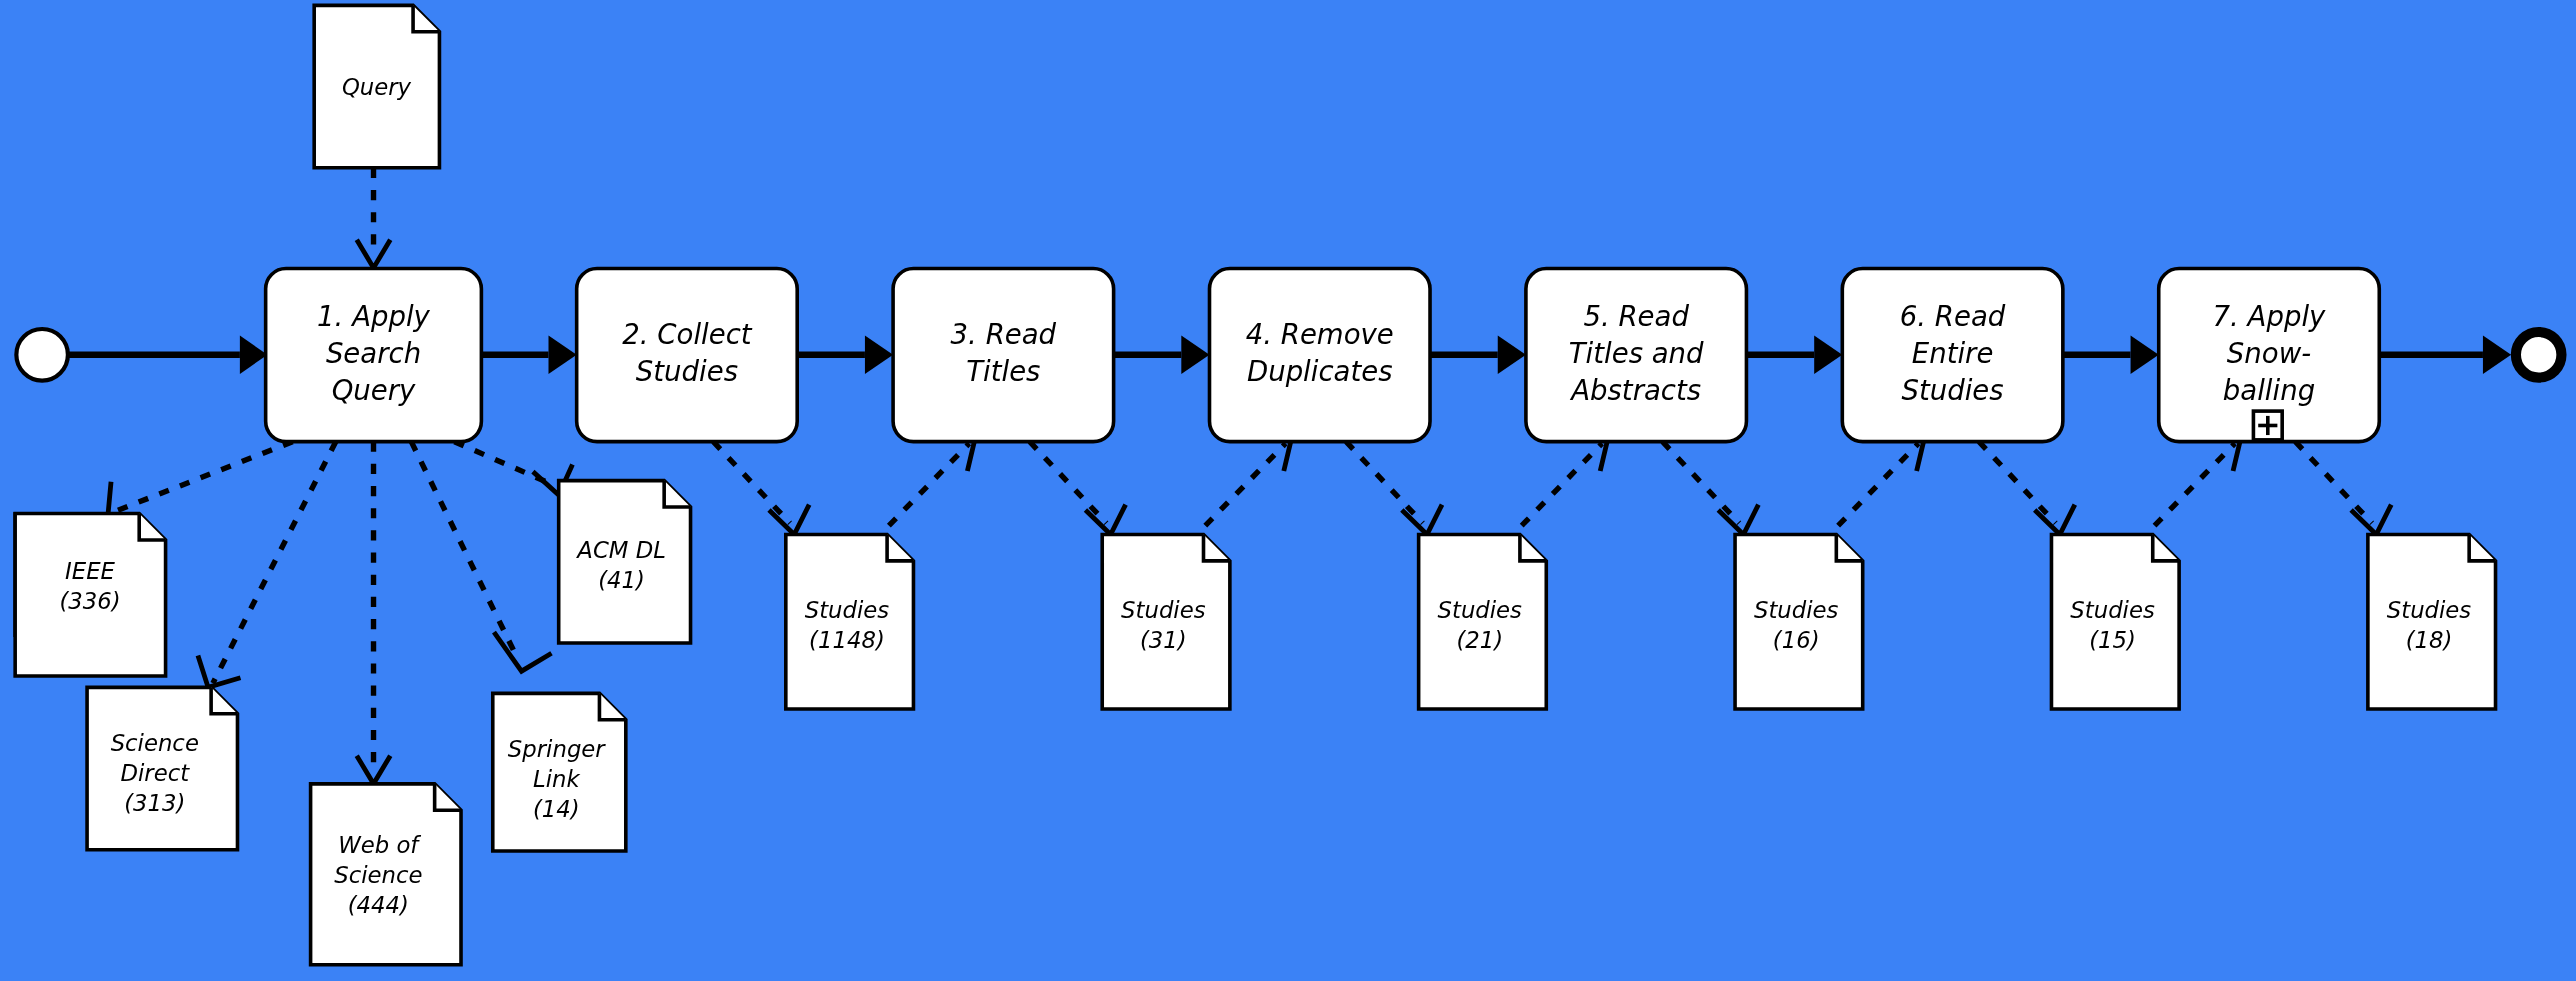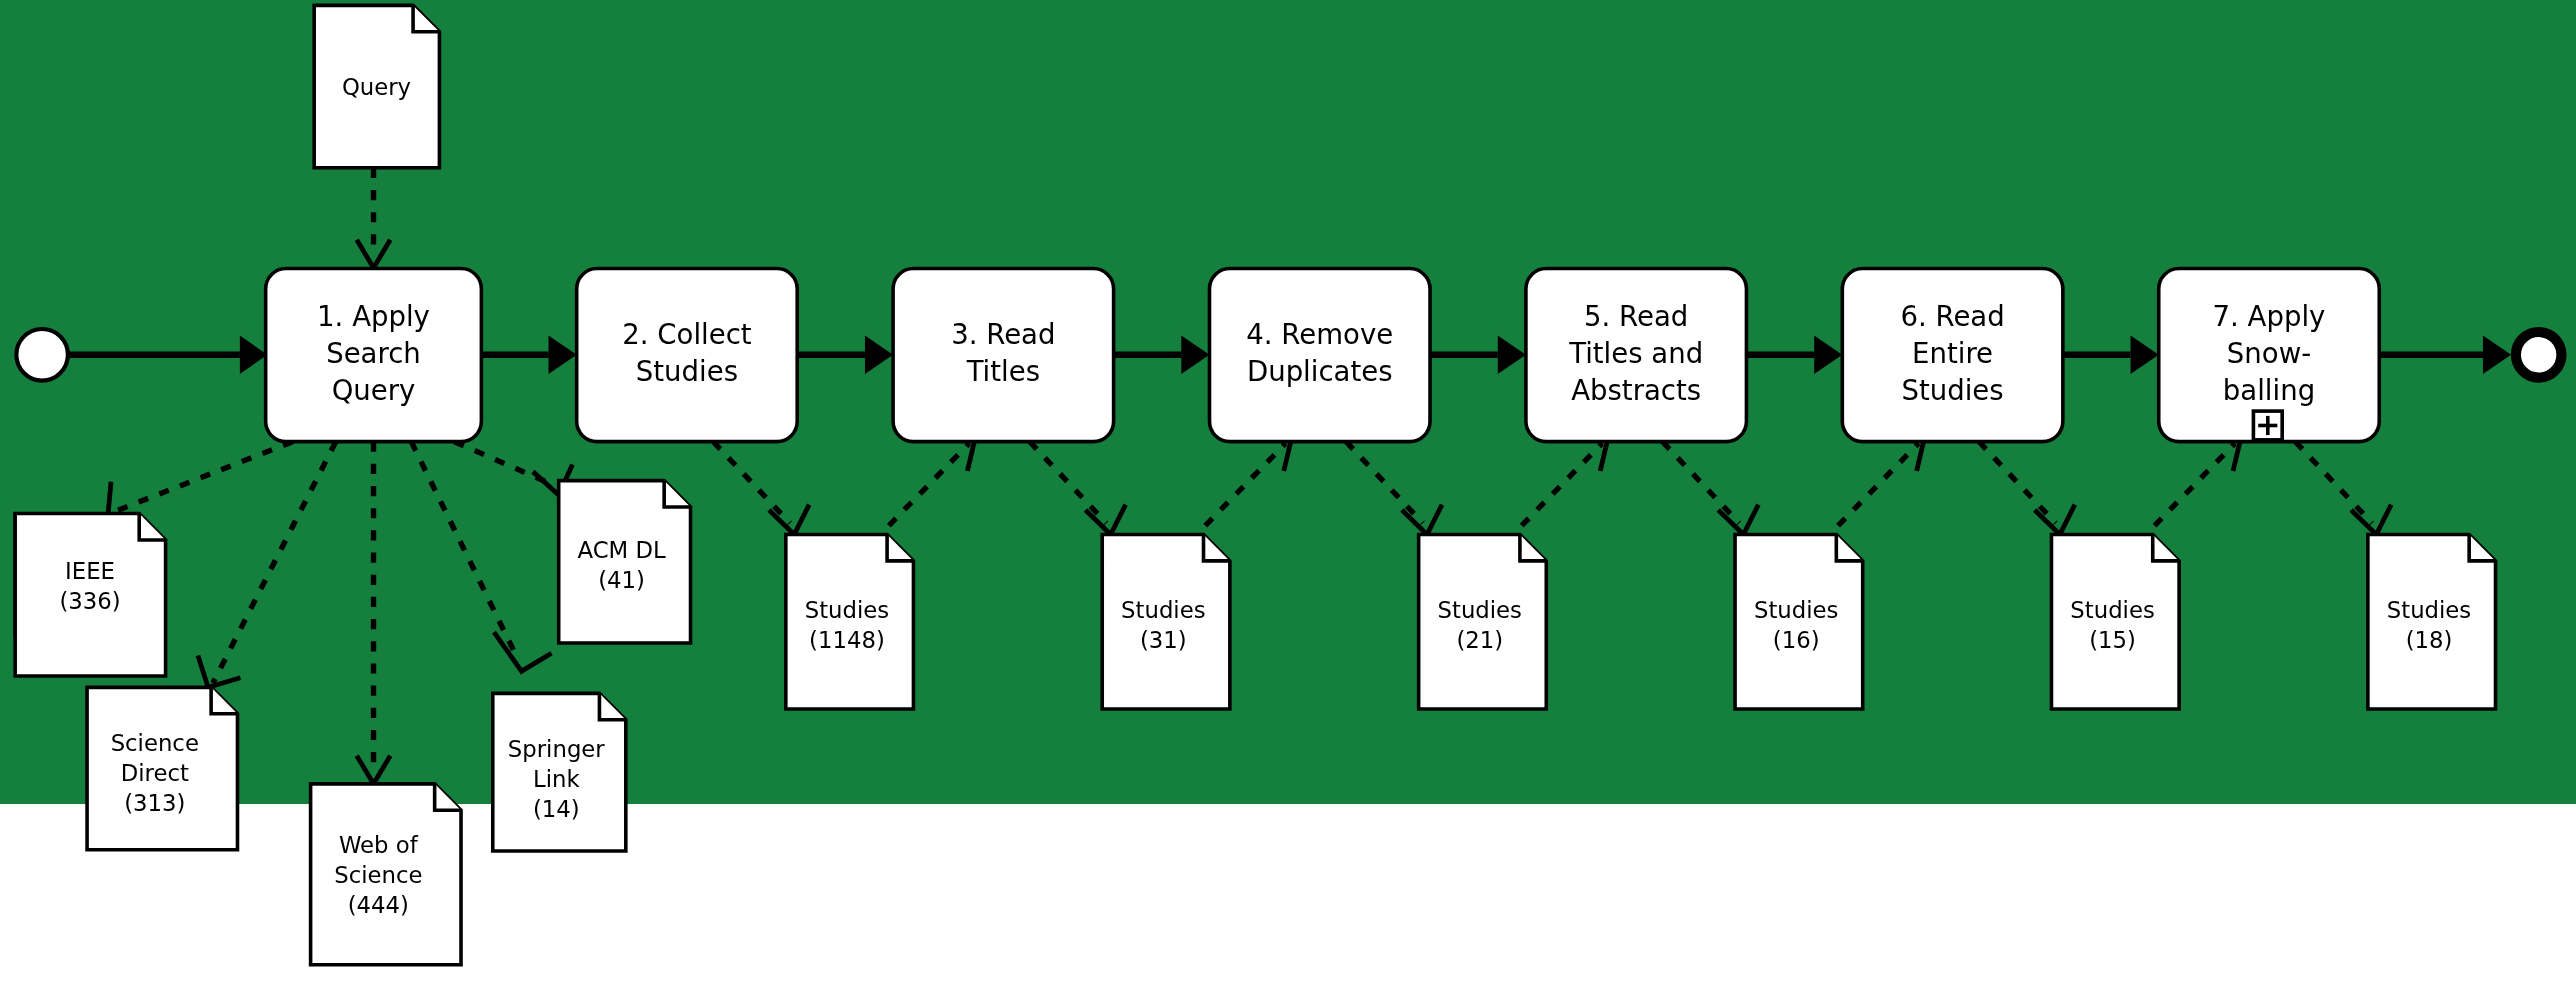--- a/index.html
+++ b/index.html
@@ -9,22 +9,23 @@
   }
   body {
     width: 2576px;
     height: 981px;
     font-family: "DejaVu Sans", sans-serif;
     overflow: hidden;
   }
   #diagram-root {
     position: relative;
     width: 2576px;
-    height: 804px;
-    background: #15803d;
+    height: 981px;
+    background: #3b82f6;
+    font-style: italic;
   }
   svg#bpmn-canvas {
     display: block;
     width: 2576px;
     height: 981px;
   }
   .task-box {
     fill: #ffffff;
     stroke: #000000;
     stroke-width: 6;

